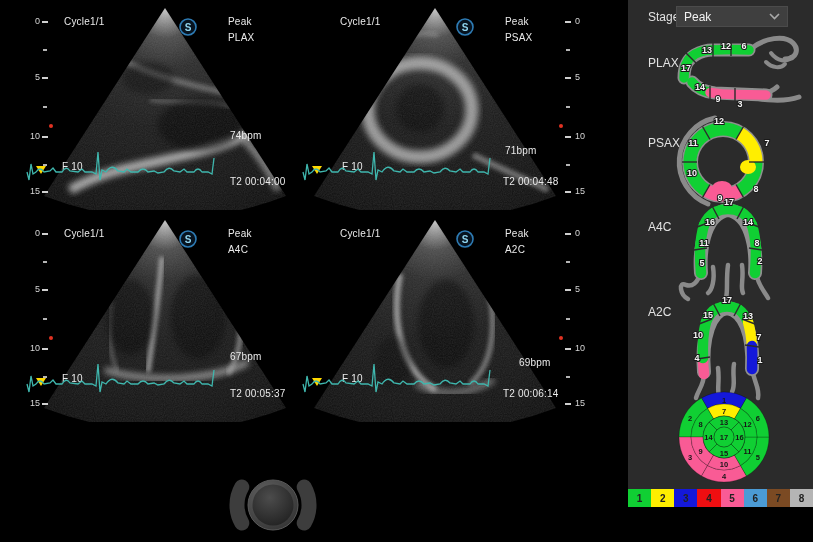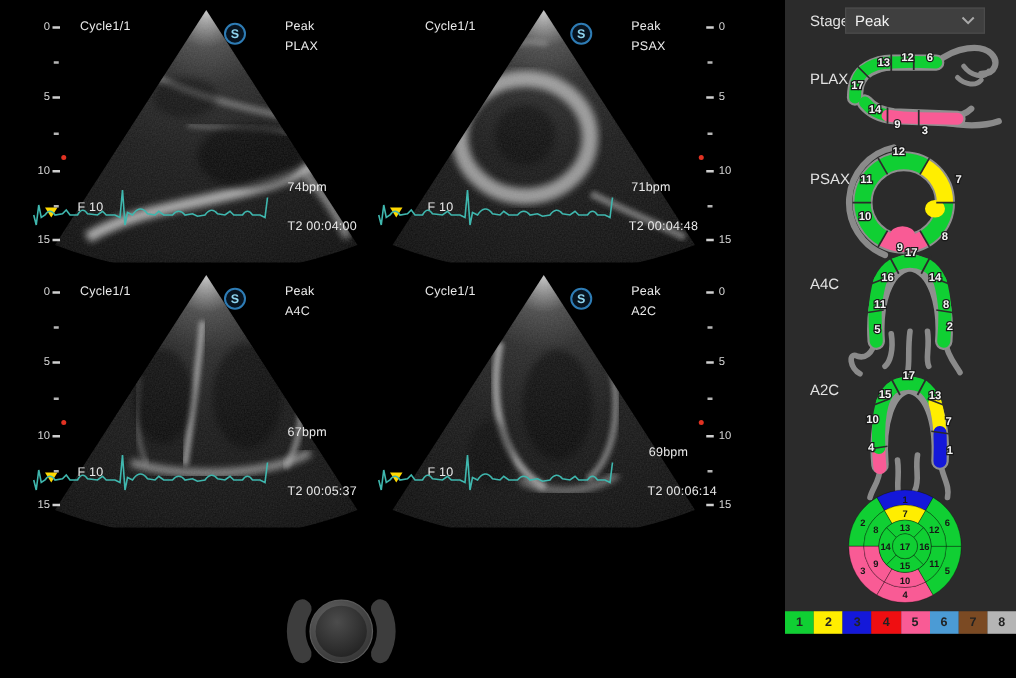--- a/index.html
+++ b/index.html
@@ -95,21 +95,21 @@
     </g>
     <path d="M165,8 L44,196 Q165,242 286,196 Z" filter="url(#fnoise)" opacity=".22"></path>
     <g transform="translate(188,27)">
       <circle r="8" fill="#07131f" stroke="#2e7cb5" stroke-width="1.6"></circle>
       <text y="3.5" text-anchor="middle" font-size="10" font-weight="bold" fill="#8fd4ee">S</text>
     </g>
   </svg>
   <div class="qt" style="left:64px;top:16px">Cycle1/1</div>
   <div class="qt" style="left:228px;top:16px">Peak</div>
   <div class="qt" style="left:228px;top:32px">PLAX</div>
-  <div class="qt" style="left:230px;top:145px">74bpm</div>
+  <div class="qt" style="left:230px;top:130px">74bpm</div>
   <div class="qt" style="left:230px;top:176px">T2 00:04:00</div>
   <div class="qt" style="left:62px;top:161px">F 10</div>
   <svg class="ecg" style="left:26px;top:146px" width="205" height="44">
     <polygon points="10,20 20,20 15,28" fill="#ffd900"></polygon>
     <path d="M1,26 L3,34 L5,18 L7,28 L10,26 Q14,20 18,26 L24,25 L27,22 L30,26 L36,26 Q40,19 44,25 L52,26 L56,23 L59,26 L66,26 L70,28 L72,6 L74,34 L76,24 L80,26 Q86,17 92,25 L98,26 L101,23 L105,26 L112,26 Q117,20 122,26 L128,25 L132,27 L138,26 Q143,19 148,25 L154,26 L158,23 L161,26 L168,26 Q172,20 176,26 L182,26 L186,28 L188,12" fill="none" stroke="#3fb7ae" stroke-width="1.3"></path>
   </svg>
   <div>
     <div class="rnum ra" style="left:24px;top:16px">0</div>
     <div class="rnum ra" style="left:24px;top:72px">5</div>
     <div class="rnum ra" style="left:24px;top:131px">10</div>
@@ -179,21 +179,21 @@
     </g>
     <path d="M165,8 L44,196 Q165,242 286,196 Z" filter="url(#fnoise)" opacity=".22"></path>
     <g transform="translate(188,27)">
       <circle r="8" fill="#07131f" stroke="#2e7cb5" stroke-width="1.6"></circle>
       <text y="3.5" text-anchor="middle" font-size="10" font-weight="bold" fill="#8fd4ee">S</text>
     </g>
   </svg>
   <div class="qt" style="left:64px;top:16px">Cycle1/1</div>
   <div class="qt" style="left:228px;top:16px">Peak</div>
   <div class="qt" style="left:228px;top:32px">A4C</div>
-  <div class="qt" style="left:230px;top:129px">67bpm</div>
+  <div class="qt" style="left:230px;top:139px">67bpm</div>
   <div class="qt" style="left:230px;top:176px">T2 00:05:37</div>
   <div class="qt" style="left:62px;top:161px">F 10</div>
   <svg class="ecg" style="left:26px;top:146px" width="205" height="44">
     <polygon points="10,20 20,20 15,28" fill="#ffd900"></polygon>
     <path d="M1,26 L3,34 L5,18 L7,28 L10,26 Q14,20 18,26 L24,25 L27,22 L30,26 L36,26 Q40,19 44,25 L52,26 L56,23 L59,26 L66,26 L70,28 L72,6 L74,34 L76,24 L80,26 Q86,17 92,25 L98,26 L101,23 L105,26 L112,26 Q117,20 122,26 L128,25 L132,27 L138,26 Q143,19 148,25 L154,26 L158,23 L161,26 L168,26 Q172,20 176,26 L182,26 L186,28 L188,12" fill="none" stroke="#3fb7ae" stroke-width="1.3"></path>
   </svg>
   <div>
     <div class="rnum ra" style="left:24px;top:16px">0</div>
     <div class="rnum ra" style="left:24px;top:72px">5</div>
     <div class="rnum ra" style="left:24px;top:131px">10</div>
@@ -222,21 +222,21 @@
     <path d="M137,8 L16,196 Q137,242 258,196 Z" filter="url(#fnoise)" opacity=".22"></path>
     <g transform="translate(167,27)">
       <circle r="8" fill="#07131f" stroke="#2e7cb5" stroke-width="1.6"></circle>
       <text y="3.5" text-anchor="middle" font-size="10" font-weight="bold" fill="#8fd4ee">S</text>
     </g>
   </svg>
   <div class="qt" style="left:42px;top:16px">Cycle1/1</div>
   <div class="qt" style="left:207px;top:16px">Peak</div>
   <div class="qt" style="left:207px;top:32px">A2C</div>
   <div class="qt" style="left:221px;top:145px">69bpm</div>
-  <div class="qt" style="left:220px;top:176px">T2 00:06:14</div>
+  <div class="qt" style="left:205px;top:176px">T2 00:06:14</div>
   <div class="qt" style="left:44px;top:161px">F 10</div>
   <svg class="ecg" style="left:4px;top:146px" width="205" height="44">
     <polygon points="10,20 20,20 15,28" fill="#ffd900"></polygon>
     <path d="M1,26 L3,34 L5,18 L7,28 L10,26 Q14,20 18,26 L24,25 L27,22 L30,26 L36,26 Q40,19 44,25 L52,26 L56,23 L59,26 L66,26 L70,28 L72,6 L74,34 L76,24 L80,26 Q86,17 92,25 L98,26 L101,23 L105,26 L112,26 Q117,20 122,26 L128,25 L132,27 L138,26 Q143,19 148,25 L154,26 L158,23 L161,26 L168,26 Q172,20 176,26 L182,26 L186,28 L188,12" fill="none" stroke="#3fb7ae" stroke-width="1.3"></path>
   </svg>
   <div>
     <div class="rnum" style="left:277px;top:16px">0</div>
     <div class="rnum" style="left:277px;top:72px">5</div>
     <div class="rnum" style="left:277px;top:131px">10</div>
     <div class="rnum" style="left:277px;top:186px">15</div>

